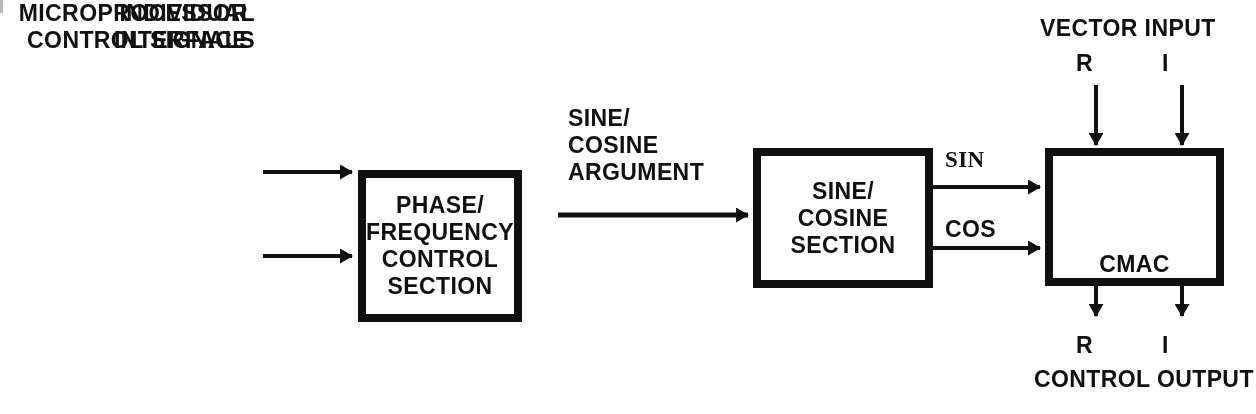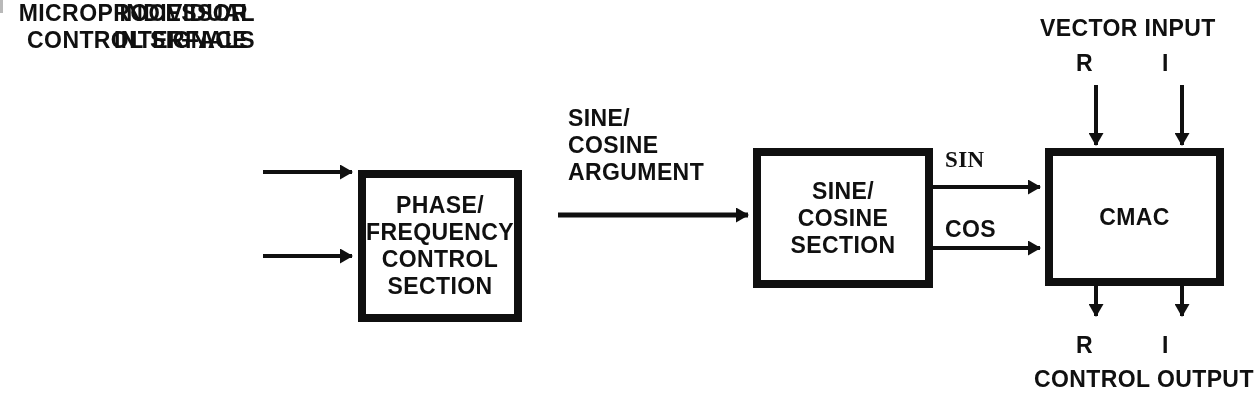--- a/index.html
+++ b/index.html
@@ -60,21 +60,21 @@
     <span class="lbl">PHASE/
 FREQUENCY
 CONTROL
 SECTION</span>
   </div>
   <div class="box" style="left:753px; top:148px; width:180px; height:140px;">
     <span class="lbl">SINE/
 COSINE
 SECTION</span>
   </div>
-  <div class="box" style="left:1045px; top:148px; width:179px; height:138px;">
+  <div class="box" style="left:1045px; top:148px; width:179px; height:138px;align-items:flex-end;">
     <span class="lbl">CMAC</span>
   </div>
 
   <div class="lbl t-center" style="left:568px; top:105px; width:181px;">SINE/
 COSINE
 ARGUMENT</div>
   <div class="lbl t-center" style="left:945px; top:146px; width:66px;font-family:Liberation Serif, serif;">SIN</div>
   <div class="lbl t-center" style="left:945px; top:216px; width:71px;">COS</div>
 
   <div class="lbl t-center" style="left:1040px; top:15px; width:200px;">VECTOR INPUT</div>

